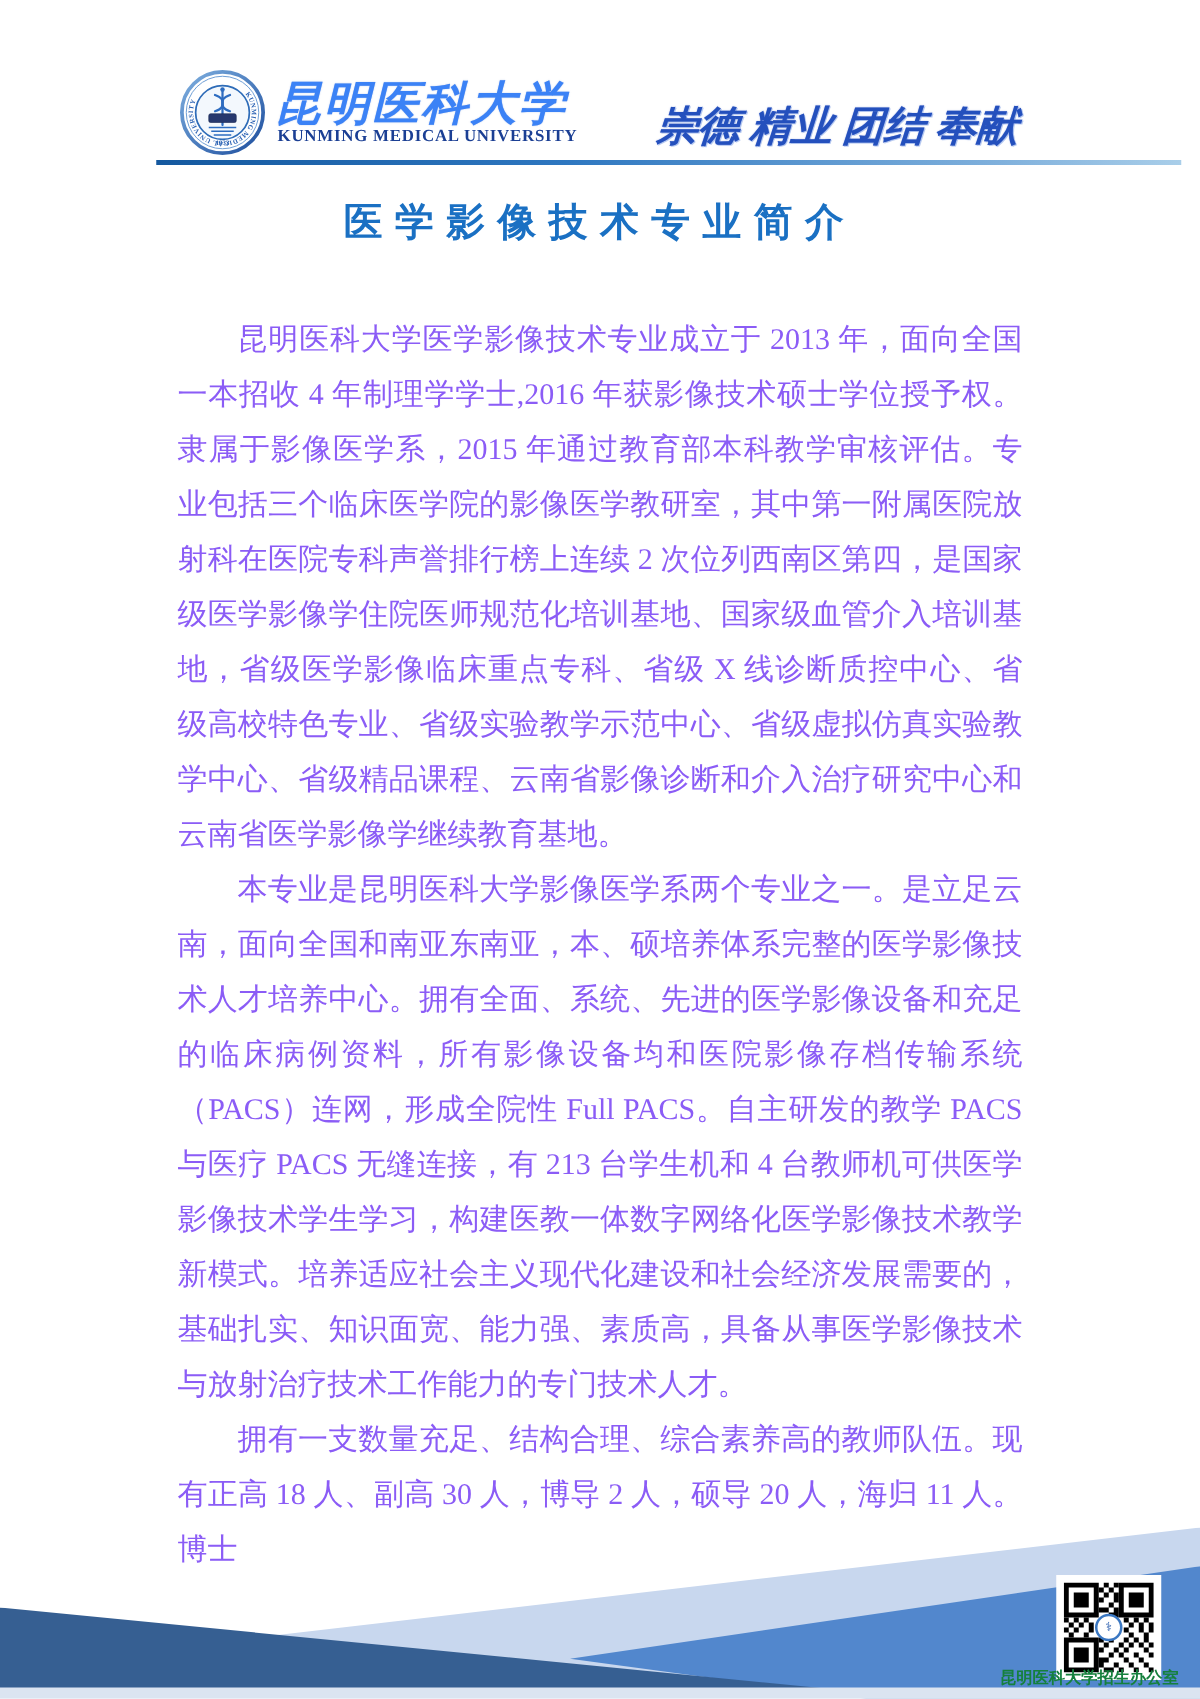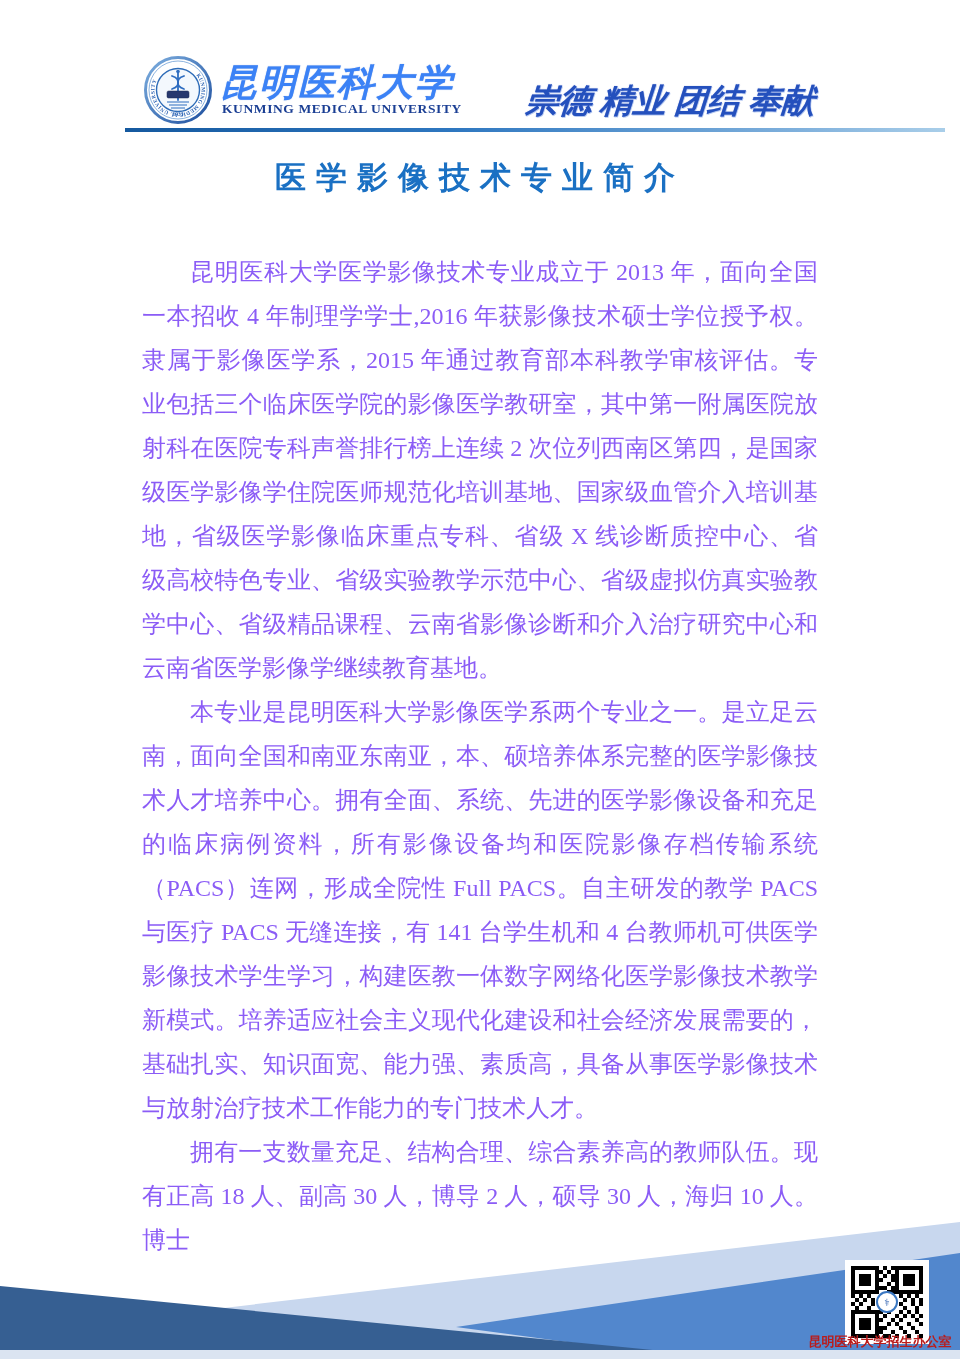--- a/index.html
+++ b/index.html
@@ -67,22 +67,22 @@
     background:#ffffff;box-sizing:border-box;padding:6px;
   }
   .qr-inner{position:relative;width:72px;height:72px;background:#ffffff;}
   .qr-center{
     position:absolute;left:25px;top:25px;width:22px;height:22px;border-radius:50%;
     background:#ffffff;border:2px solid #3a77c2;box-sizing:border-box;
     display:flex;align-items:center;justify-content:center;
     font-size:10px;color:#2a5dae;font-family:"DejaVu Sans",sans-serif;
   }
   .qr-caption{
-    position:absolute;left:800px;top:155px;width:160px;text-align:center;
-    font-size:13px;line-height:16px;font-weight:700;color:#b91c1c;
+    position:absolute;left:800px;top:155px;width:160px;
+    font-size:13px;line-height:16px;font-weight:700;color:#15803d;
     font-family:"Liberation Sans","DejaVu Sans",sans-serif;
   }
 </style>
 </head>
 <body>
 
 <div class="page">
 
   <div>
     <svg class="logo" viewBox="0 0 68 68" xmlns="http://www.w3.org/2000/svg">
@@ -115,22 +115,22 @@
     <div class="name-zh">昆明医科大学</div>
     <div class="name-en">KUNMING MEDICAL UNIVERSITY</div>
     <div class="motto">崇德 精业 团结 奉献</div>
     <div class="rule"></div>
   </div>
 
   <div class="doc-title">医学影像技术专业简介</div>
 
   <div class="body-text">
     <p>昆明医科大学医学影像技术专业成立于 2013 年，面向全国一本招收 4 年制理学学士,2016 年获影像技术硕士学位授予权。隶属于影像医学系，2015 年通过教育部本科教学审核评估。专业包括三个临床医学院的影像医学教研室，其中第一附属医院放射科在医院专科声誉排行榜上连续 2 次位列西南区第四，是国家级医学影像学住院医师规范化培训基地、国家级血管介入培训基地，省级医学影像临床重点专科、省级 X 线诊断质控中心、省级高校特色专业、省级实验教学示范中心、省级虚拟仿真实验教学中心、省级精品课程、云南省影像诊断和介入治疗研究中心和云南省医学影像学继续教育基地。</p>
-    <p>本专业是昆明医科大学影像医学系两个专业之一。是立足云南，面向全国和南亚东南亚，本、硕培养体系完整的医学影像技术人才培养中心。拥有全面、系统、先进的医学影像设备和充足的临床病例资料，所有影像设备均和医院影像存档传输系统（PACS）连网，形成全院性 Full PACS。自主研发的教学 PACS 与医疗 PACS 无缝连接，有 141 台学生机和 4 台教师机可供医学影像技术学生学习，构建医教一体数字网络化医学影像技术教学新模式。培养适应社会主义现代化建设和社会经济发展需要的，基础扎实、知识面宽、能力强、素质高，具备从事医学影像技术与放射治疗技术工作能力的专门技术人才。</p>
-    <p>拥有一支数量充足、结构合理、综合素养高的教师队伍。现有正高 18 人、副高 30 人，博导 2 人，硕导 30 人，海归 10 人。博士</p>
+    <p>本专业是昆明医科大学影像医学系两个专业之一。是立足云南，面向全国和南亚东南亚，本、硕培养体系完整的医学影像技术人才培养中心。拥有全面、系统、先进的医学影像设备和充足的临床病例资料，所有影像设备均和医院影像存档传输系统（PACS）连网，形成全院性 Full PACS。自主研发的教学 PACS 与医疗 PACS 无缝连接，有 213 台学生机和 4 台教师机可供医学影像技术学生学习，构建医教一体数字网络化医学影像技术教学新模式。培养适应社会主义现代化建设和社会经济发展需要的，基础扎实、知识面宽、能力强、素质高，具备从事医学影像技术与放射治疗技术工作能力的专门技术人才。</p>
+    <p>拥有一支数量充足、结构合理、综合素养高的教师队伍。现有正高 18 人、副高 30 人，博导 2 人，硕导 20 人，海归 11 人。博士</p>
   </div>
 
   <div class="footer">
     <div class="wedge wedge-pale"></div>
     <div class="wedge wedge-medium"></div>
     <div class="wedge wedge-dark"></div>
     <div class="strip"></div>
 
     <div class="qr-card">
       <div class="qr-inner">

